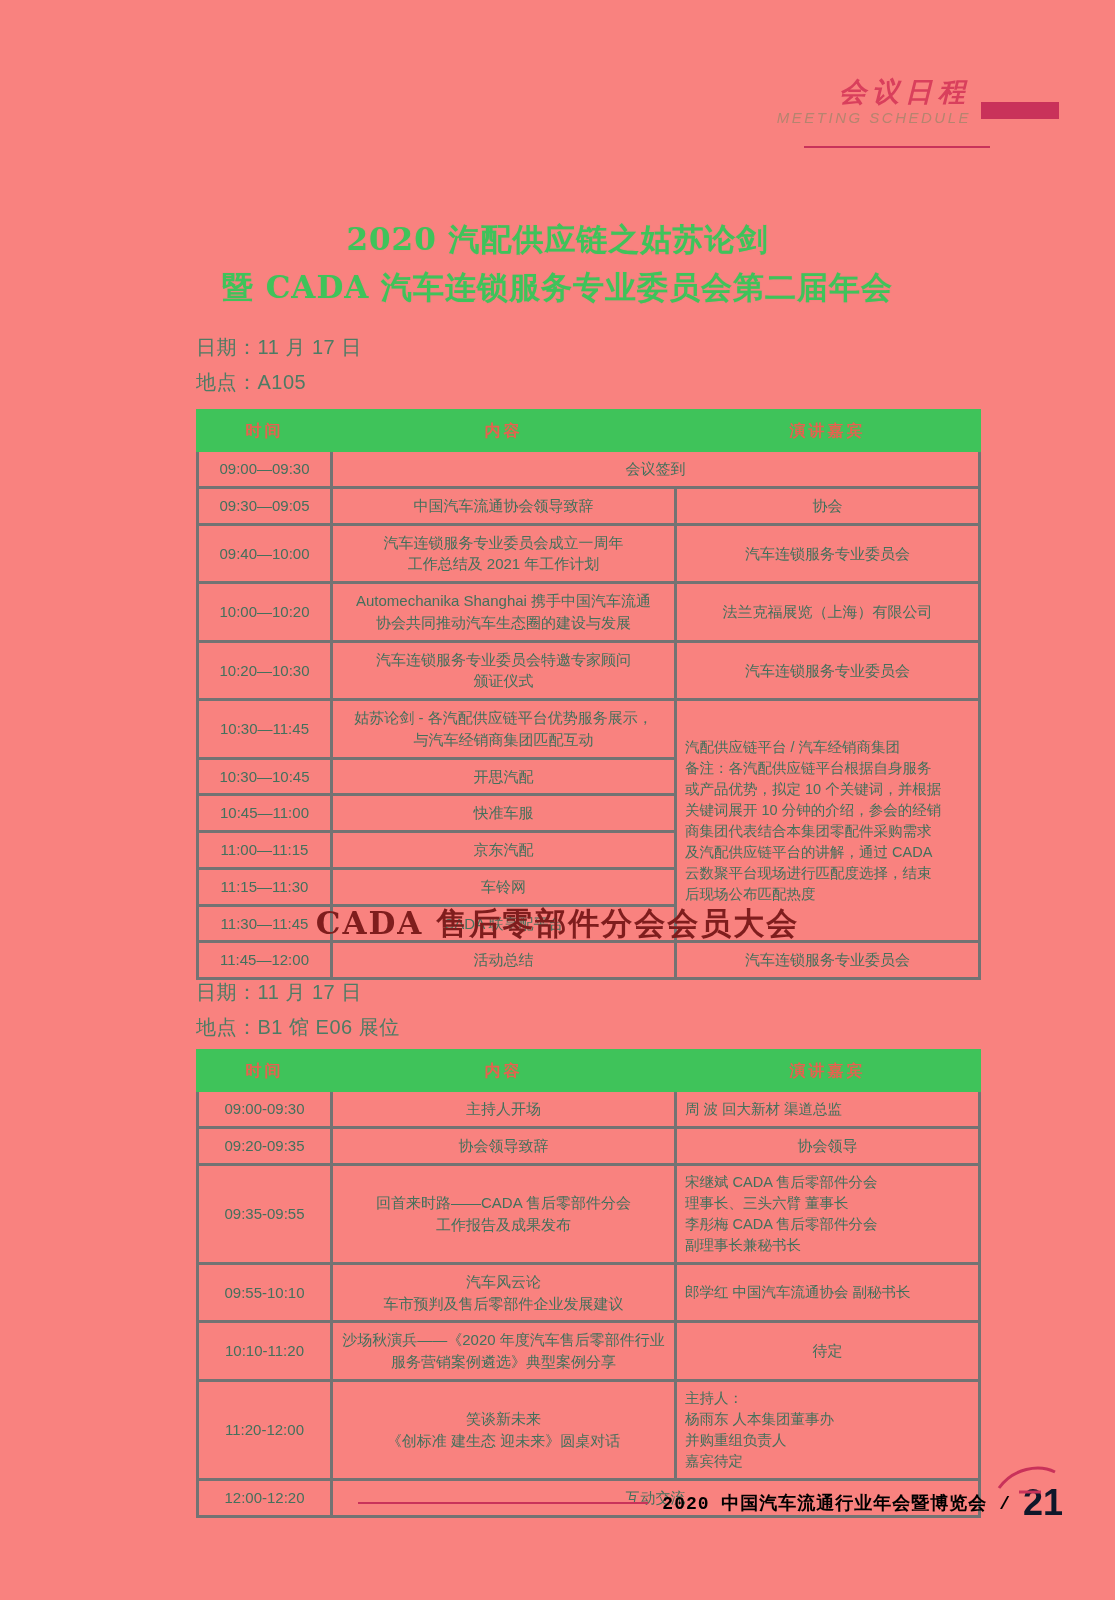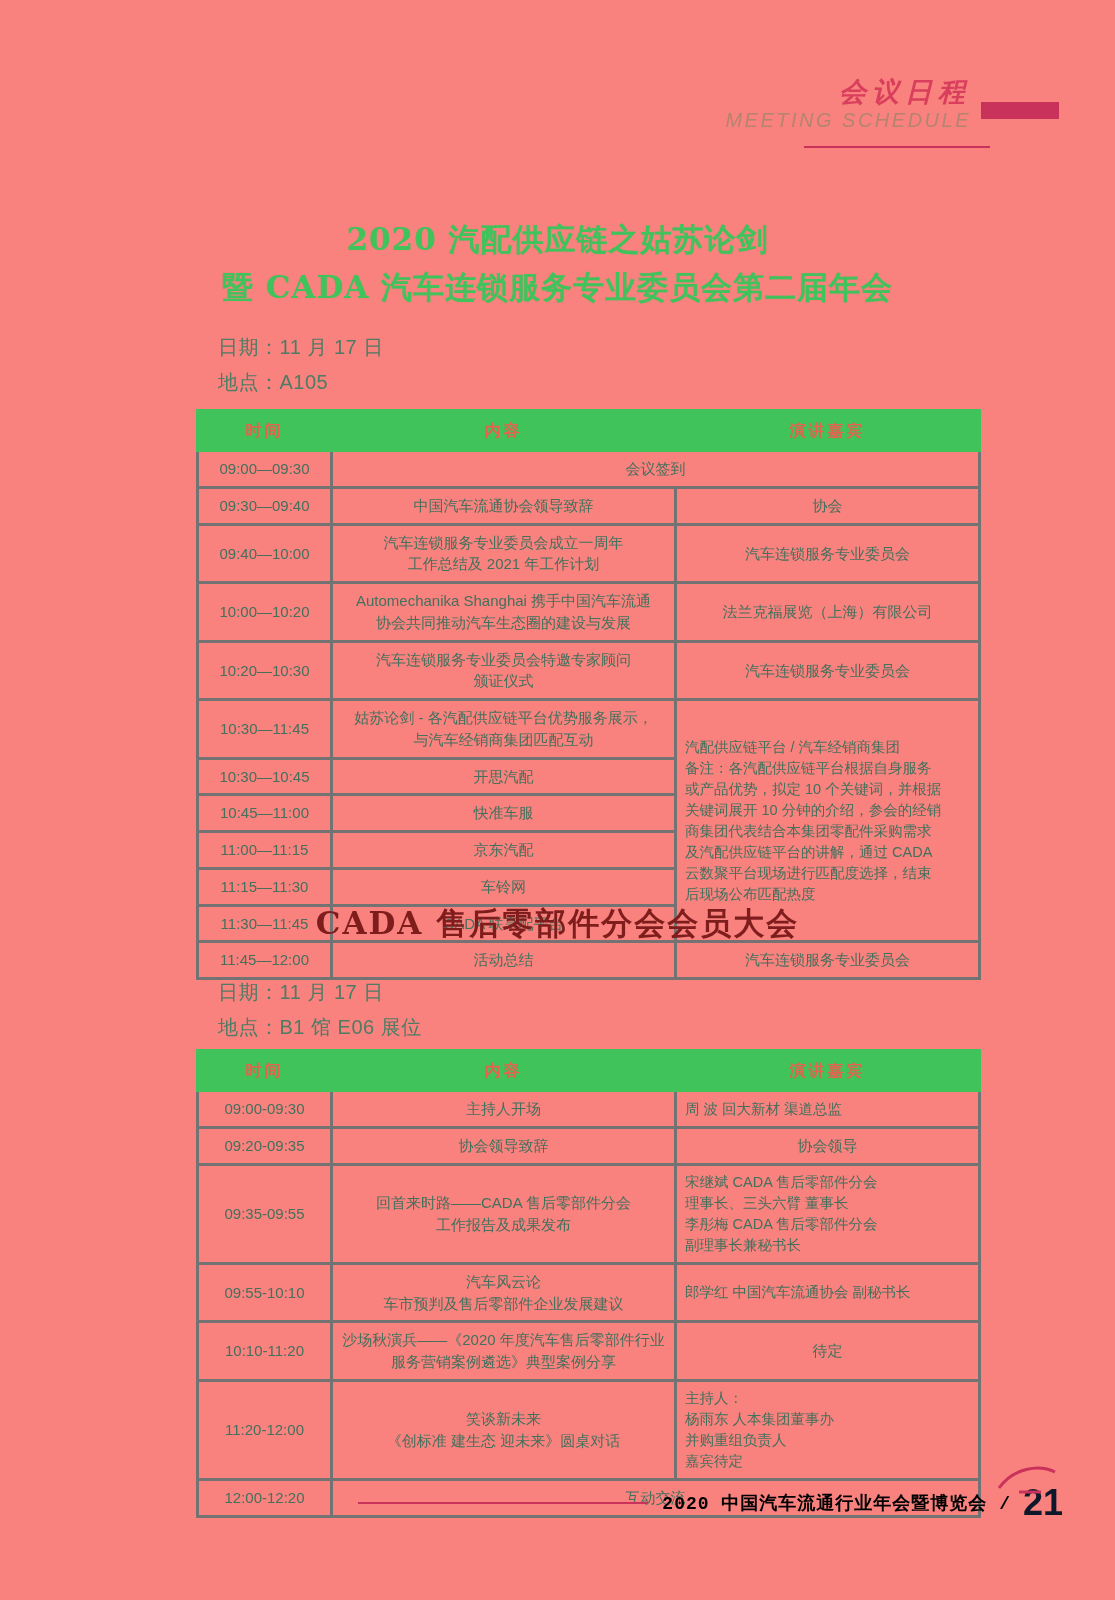--- a/index.html
+++ b/index.html
@@ -24,21 +24,21 @@
   }
   .hdr-text { text-align: right; line-height: 1; font-style: italic; }
   .hdr-cn {
     font-size: 27px;
     letter-spacing: 6px;
     color: #d93f5c;
     font-weight: bold;
     font-family: "DejaVu Sans", sans-serif;
   }
   .hdr-en {
-    font-size: 20px;
+    font-size: 15px;
     letter-spacing: 2.5px;
     color: #b5846f;
     margin-top: 5px;
     font-family: "Liberation Sans", sans-serif;
   }
   .hdr-bar {
     width: 78px;
     height: 17px;
     background: #c9325a;
     margin-left: 10px;
@@ -79,21 +79,20 @@
     font-size: 31px;
     letter-spacing: 2px;
   }
 
   
   .meta {
     font-size: 20px;
     color: #4e7b64;
     line-height: 1.75;
     letter-spacing: .5px;
-    margin-left: 22px;
   }
 
   
   table.sched {
     border-collapse: collapse;
     width: 782px;
     table-layout: fixed;
     font-size: 15px;
   }
   table.sched th, table.sched td {
@@ -193,21 +192,21 @@
         <th class="col-content">内容</th>
         <th class="col-guest">演讲嘉宾</th>
       </tr>
     </thead>
     <tbody id="t1body">
         <tr>
           <td class="col-time">09:00—09:30</td>
           <td class="col-content" colspan="2">会议签到</td>
         </tr>
         <tr>
-          <td class="col-time">09:30—09:40</td>
+          <td class="col-time">09:30—09:05</td>
           <td class="col-content">中国汽车流通协会领导致辞</td>
           <td class="col-guest">协会</td>
         </tr>
         <tr class="rowgap">
           <td class="col-time">09:40—10:00</td>
           <td class="col-content">汽车连锁服务专业委员会成立一周年<br>工作总结及 2021 年工作计划</td>
           <td class="col-guest">汽车连锁服务专业委员会</td>
         </tr>
         <tr class="rowgap">
           <td class="col-time">10:00—10:20</td>

